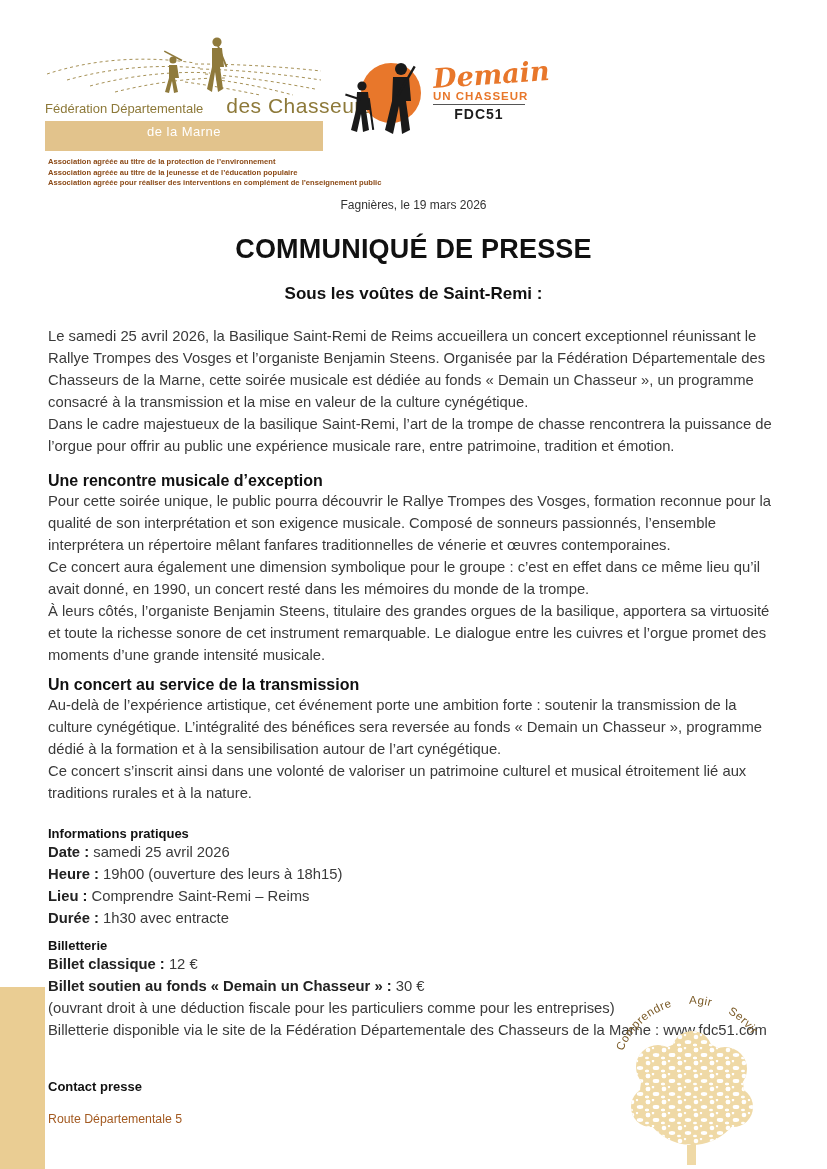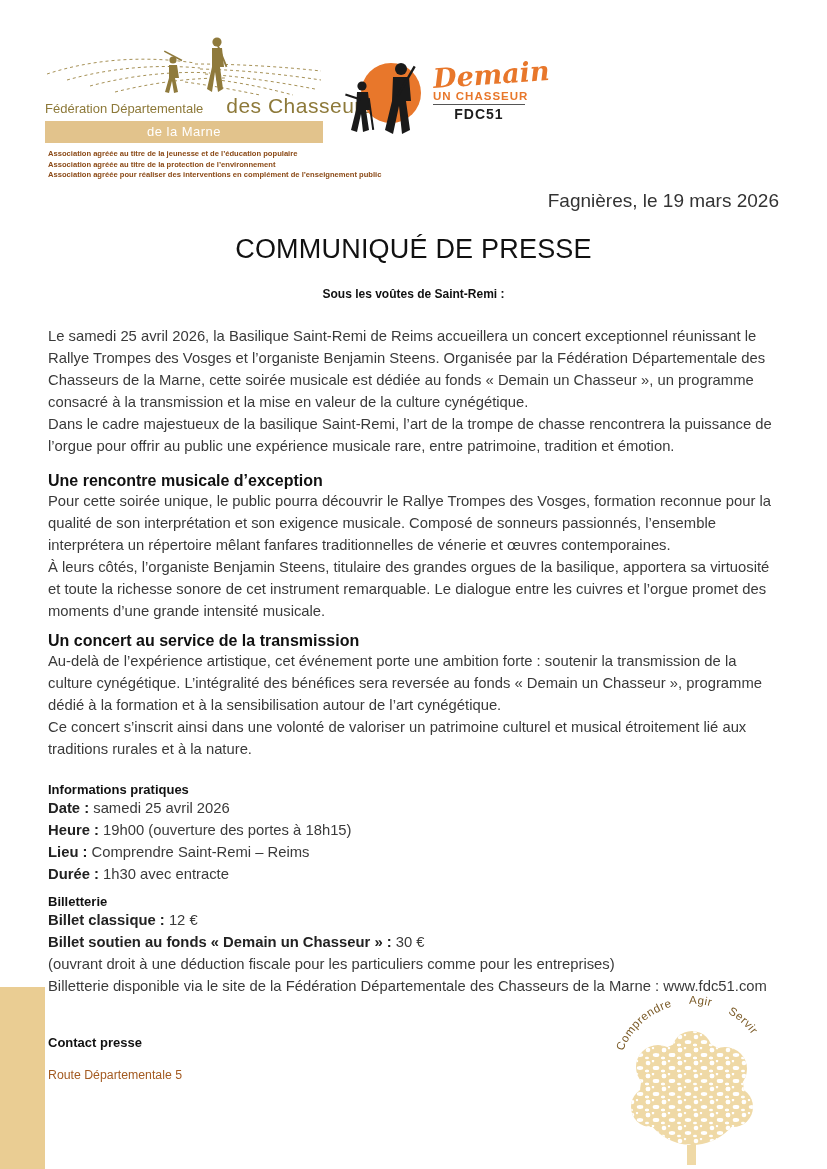--- a/index.html
+++ b/index.html
@@ -12,40 +12,40 @@
   .content { padding:0 48px; }
 
   
   .logo-row { display:flex; align-items:flex-start; padding:34px 0 0 45px; }
   .fdc-logo { width:278px; }
   .fdc-art { display:block; }
   .fdc-name { display:flex; align-items:baseline; gap:23px; color:#8d7939; white-space:nowrap; margin-top:-2px; }
   .fdc-name .small { font-size:13px; }
   .fdc-name .big { font-size:21px; letter-spacing:0.5px; }
   .fdc-banner {
-    margin-top:3px; background:#e2c38c; color:#ffffff; height:22px;
+    margin-top:3px; background:#e2c38c; color:#ffffff; height:30px;
     font-size:13px; text-align:center; line-height:22px; letter-spacing:0.5px;
   }
   .demain-logo { display:flex; margin-left:18px; margin-top:22px; }
   .demain-text { display:flex; flex-direction:column; margin-left:-4px; margin-top:6px; }
   .demain-script {
     font-family:"DejaVu Serif", serif; font-style:italic; font-weight:bold;
     color:#e8772b; font-size:27px; line-height:26px; transform:rotate(-4deg);
   }
   .demain-caps { color:#e8772b; font-weight:bold; font-size:11.5px; letter-spacing:1px; margin-top:2px; }
   .demain-rule { border-top:1.5px solid #555; margin-top:2px; width:92px; }
   .demain-code { color:#1c1c1c; font-weight:bold; font-size:14px; letter-spacing:1px; margin-top:1px; text-align:center; width:92px; }
 
   .accreditations { margin-top:6px; padding-left:48px; color:#8b4a17; font-weight:bold; font-size:7.6px; line-height:10.5px; }
 
-  .dateline { text-align:right; font-size:19px; color:#333; margin-top:9px; }
-
-  
-  .doc-title { text-align:center; font-size:27px; font-weight:normal; color:#111; margin-top:22px; letter-spacing:0.2px; }
-  .doc-subtitle { text-align:center; font-size:12px; font-weight:bold; color:#111; margin-top:16px; line-height:26px; }
+  .dateline { text-align:center; font-size:12px; color:#333; margin-top:9px; }
+
+  
+  .doc-title { text-align:center; font-size:27px; font-weight:bold; color:#111; margin-top:22px; letter-spacing:0.2px; }
+  .doc-subtitle { text-align:center; font-size:17px; font-weight:bold; color:#111; margin-top:16px; line-height:26px; }
 
   
   .body-text { font-size:14.8px; line-height:22px; color:#3a3a3a; }
   .intro { margin-top:18px; }
   .sec-head { font-size:16px; font-weight:bold; color:#111; }
   .sec-head.sp1 { margin-top:15px; }
   .sec-head.sp2 { margin-top:10px; }
   .big-head { font-size:13px; font-weight:bold; color:#111; }
   .infos-head { margin-top:22px; }
   .bill-head { margin-top:9px; }
@@ -109,54 +109,55 @@
       <div class="demain-text">
         <span class="demain-script">Demain</span>
         <span class="demain-caps">UN CHASSEUR</span>
         <span class="demain-rule"></span>
         <span class="demain-code">FDC51</span>
       </div>
     </div>
   </div>
 
   <div class="accreditations">
+    <div>Association agréée au titre de la protection de l’environnement</div>
     <div>Association agréée au titre de la jeunesse et de l’éducation populaire</div>
-    <div>Association agréée au titre de la protection de l’environnement</div>
     <div>Association agréée pour réaliser des interventions en complément de l’enseignement public</div>
   </div>
 
   <div class="content">
     <div class="dateline">Fagnières, le 19 mars 2026</div>
 
     <div class="doc-title">COMMUNIQUÉ DE PRESSE</div>
     <div class="doc-subtitle">
       <div>Sous les voûtes de Saint-Remi :</div>
     </div>
 
     <div class="body-text intro">
       <p>Le samedi 25 avril 2026, la Basilique Saint-Remi de Reims accueillera un concert exceptionnel réunissant le Rallye Trompes des Vosges et l’organiste Benjamin Steens. Organisée par la Fédération Départementale des Chasseurs de la Marne, cette soirée musicale est dédiée au fonds « Demain un Chasseur », un programme consacré à la transmission et la mise en valeur de la culture cynégétique.</p>
       <p>Dans le cadre majestueux de la basilique Saint-Remi, l’art de la trompe de chasse rencontrera la puissance de l’orgue pour offrir au public une expérience musicale rare, entre patrimoine, tradition et émotion.</p>
     </div>
 
     <div class="sec-head sp1">Une rencontre musicale d’exception</div>
     <div class="body-text">
       <p>Pour cette soirée unique, le public pourra découvrir le Rallye Trompes des Vosges, formation reconnue pour la qualité de son interprétation et son exigence musicale. Composé de sonneurs passionnés, l’ensemble interprétera un répertoire mêlant fanfares traditionnelles de vénerie et œuvres contemporaines.</p>
+      <p>Ce concert aura également une dimension symbolique pour le groupe : c’est en effet dans ce même lieu qu’il avait donné, en 1990, un concert resté dans les mémoires du monde de la trompe.</p>
       <p>À leurs côtés, l’organiste Benjamin Steens, titulaire des grandes orgues de la basilique, apportera sa virtuosité et toute la richesse sonore de cet instrument remarquable. Le dialogue entre les cuivres et l’orgue promet des moments d’une grande intensité musicale.</p>
     </div>
 
     <div class="sec-head sp2">Un concert au service de la transmission</div>
     <div class="body-text">
       <p>Au-delà de l’expérience artistique, cet événement porte une ambition forte : soutenir la transmission de la culture cynégétique. L’intégralité des bénéfices sera reversée au fonds « Demain un Chasseur », programme dédié à la formation et à la sensibilisation autour de l’art cynégétique.</p>
       <p>Ce concert s’inscrit ainsi dans une volonté de valoriser un patrimoine culturel et musical étroitement lié aux traditions rurales et à la nature.</p>
     </div>
 
     <div class="big-head infos-head">Informations pratiques</div>
     <div class="body-text">
       <div class="kv"><b>Date :</b><span> samedi 25 avril 2026</span></div>
-      <div class="kv"><b>Heure :</b><span> 19h00 (ouverture des portes à 18h15)</span></div>
+      <div class="kv"><b>Heure :</b><span> 19h00 (ouverture des leurs à 18h15)</span></div>
       <div class="kv"><b>Lieu :</b><span> Comprendre Saint-Remi – Reims</span></div>
       <div class="kv"><b>Durée :</b><span> 1h30 avec entracte</span></div>
     </div>
 
     <div class="big-head bill-head">Billetterie</div>
     <div class="body-text">
       <div class="kv"><b>Billet classique :</b><span> 12 €</span></div>
       <div class="kv"><b>Billet soutien au fonds « Demain un Chasseur » :</b><span> 30 €</span></div>
       <div>(ouvrant droit à une déduction fiscale pour les particuliers comme pour les entreprises)</div>
       <div>Billetterie disponible via le site de la Fédération Départementale des Chasseurs de la Marne : www.fdc51.com</div>

